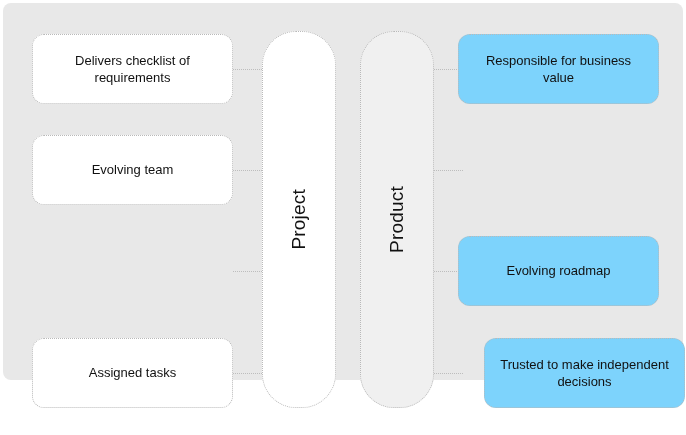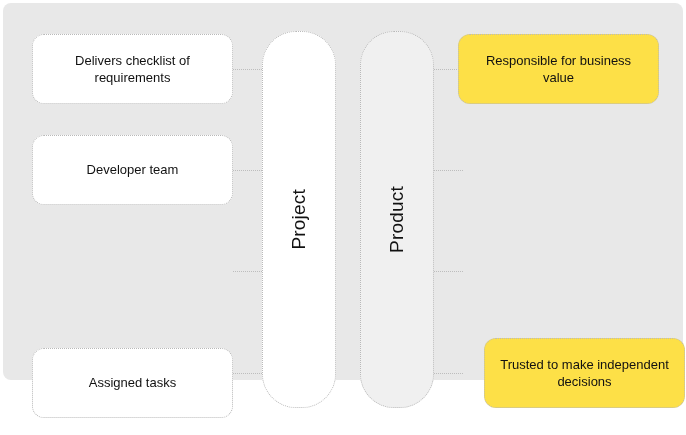--- a/index.html
+++ b/index.html
@@ -34,21 +34,21 @@
     display: flex;
     align-items: center;
     justify-content: center;
     text-align: center;
     padding: 6px 12px;
     font-size: 13px;
     line-height: 1.32;
     color: #111111;
   }
   .item-box.left  { background: #ffffff; }
-  .item-box.right { background: #fde047; }
+  .item-box.right { background: #7dd3fc; }
 
   .item-box .label {
     display: block;
     width: 100%;
   }
 
   
   .column {
     position: absolute;
     box-sizing: border-box;
@@ -83,25 +83,25 @@
 </head>
 <body>
 
 <div id="canvas">
 
   <div class="item-box left" style="left:29px; top:31px; width:201px; height:70px;">
     <span class="label">Delivers checklist of requirements</span>
   </div>
 
   <div class="item-box left" style="left:29px; top:132px; width:201px; height:70px;">
-    <span class="label">Developer team</span>
+    <span class="label">Evolving team</span>
   </div>
 
 
-  <div class="item-box left" style="left:29px; top:345px; width:201px; height:70px;">
+  <div class="item-box left" style="left:29px; top:335px; width:201px; height:70px;">
     <span class="label">Assigned tasks</span>
   </div>
 
   <div class="connector" style="left:230px; top:66px;  width:29px;"></div>
   <div class="connector" style="left:230px; top:167px; width:29px;"></div>
   <div class="connector" style="left:230px; top:268px; width:29px;"></div>
   <div class="connector" style="left:230px; top:370px; width:29px;"></div>
 
   <div class="column project">
     <span class="vlabel">Project</span>
@@ -114,18 +114,21 @@
   <div class="connector" style="left:431px; top:66px;  width:29px;"></div>
   <div class="connector" style="left:431px; top:167px; width:29px;"></div>
   <div class="connector" style="left:431px; top:268px; width:29px;"></div>
   <div class="connector" style="left:431px; top:370px; width:29px;"></div>
 
   <div class="item-box right" style="left:455px; top:31px; width:201px; height:70px;">
     <span class="label">Responsible for business value</span>
   </div>
 
 
+  <div class="item-box right" style="left:455px; top:233px; width:201px; height:70px;">
+    <span class="label">Evolving roadmap</span>
+  </div>
 
   <div class="item-box right" style="left:481px; top:335px; width:201px; height:70px;">
     <span class="label">Trusted to make independent decisions</span>
   </div>
 
 </div>
 
 </body></html>

